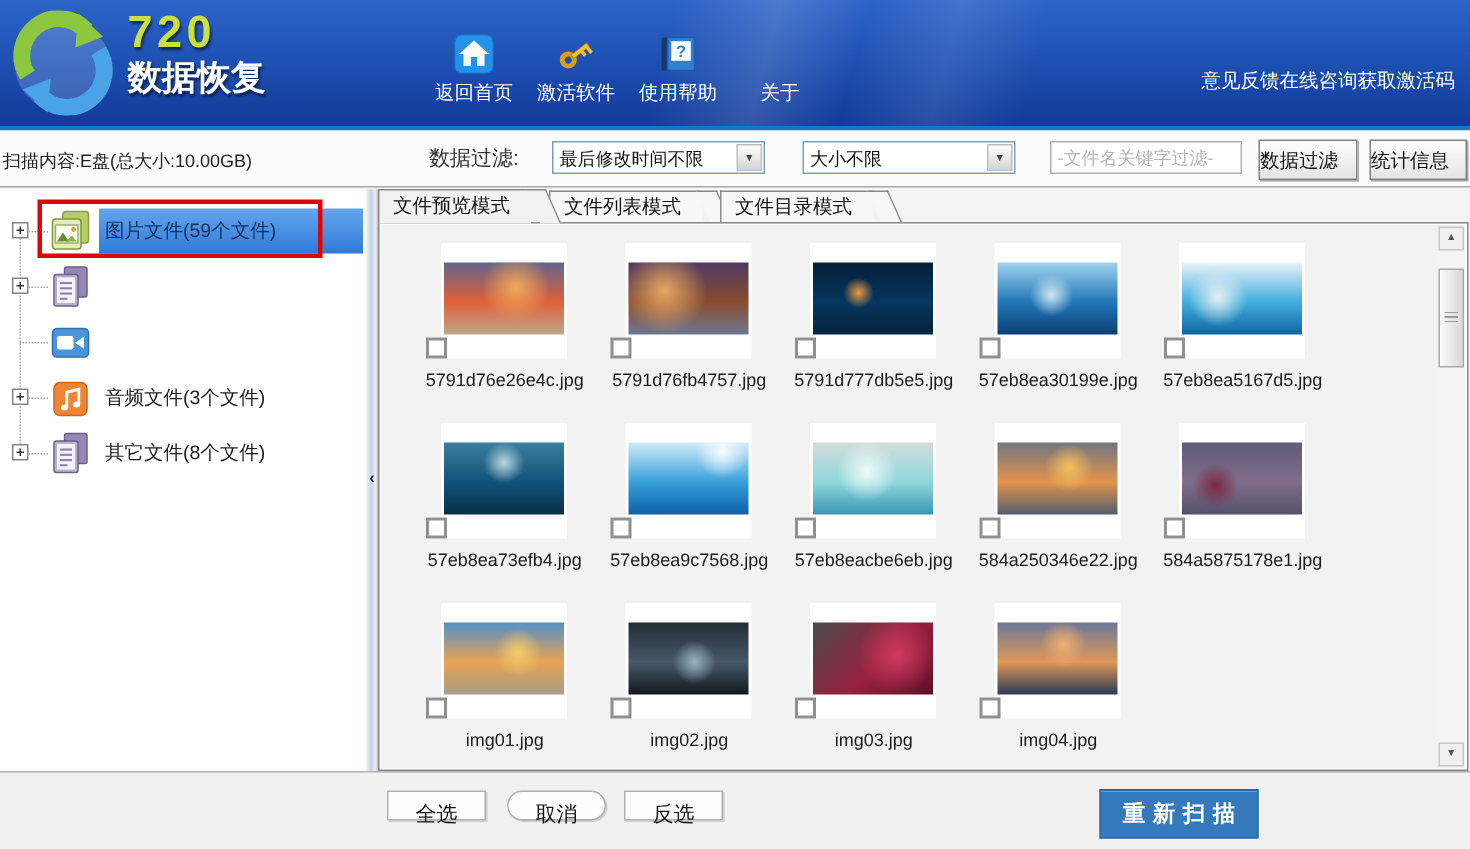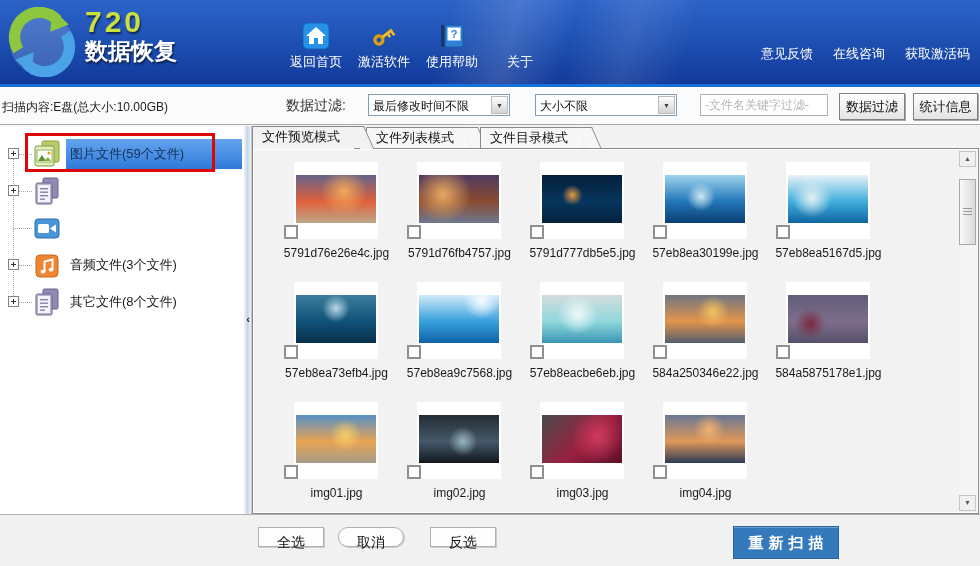--- a/index.html
+++ b/index.html
@@ -17,21 +17,21 @@
   .logo-text { position:absolute; left:85px; top:6px; }
   .logo-720 { font-size:30px; font-weight:bold; color:#cbdf3e; letter-spacing:3px;
               text-shadow:1px 2px 2px rgba(0,0,0,.55); line-height:32px; }
   .logo-name { font-size:23px; font-weight:bold; color:#fff;
                text-shadow:1px 2px 2px rgba(0,0,0,.55); line-height:26px; }
   .toolbar { position:absolute; left:286px; top:23px; display:flex; gap:8px; }
   .tb-item { width:60px; display:flex; flex-direction:column; align-items:center; gap:4px; cursor:pointer; }
   .tb-icon { width:26px; height:26px; }
   .tb-icon svg { width:26px; height:26px; display:block; }
   .tb-label { font-size:13px; color:#fff; white-space:nowrap; }
-  .links { position:absolute; right:10px; top:45px; display:flex; gap:20px; }
+  .links { position:absolute; right:10px; top:45px; display:flex; }
   .link { font-size:13px; color:#fff; white-space:nowrap; cursor:pointer; }
 
   
   .filterbar { position:absolute; left:0; top:87px; right:0; height:38px;
                background:#fbfbfb; border-bottom:1px solid #a8a8a8; box-sizing:border-box; }
   .scan-info { position:absolute; left:2px; top:12px; font-size:12px; color:#222; }
   .flt-label { position:absolute; left:286px; top:10px; font-size:14px; color:#333; }
   .select { position:absolute; top:7px; height:22px; background:#fff; border:1px solid #7f9db9;
             box-sizing:border-box; font-size:12px; color:#111; padding:3px 20px 0 4px;
             white-space:nowrap; overflow:hidden; cursor:default; }
@@ -40,21 +40,21 @@
   .sel-arrow { position:absolute; right:1px; top:1px; bottom:1px; width:17px;
                background:linear-gradient(180deg,#fefefe,#d4d4d4); border:1px solid #bcbcbc;
                box-sizing:border-box; text-align:center; font-size:7px; line-height:17px; color:#444; }
   .keyword { position:absolute; left:700px; top:7px; width:128px; height:22px; box-sizing:border-box;
              border:1px solid #b0b0b0; font-size:12px; padding:0 4px; color:#333; background:#fff;
              font-family:inherit; }
   .keyword::placeholder { color:#b5b5b5; }
   .btn3d { position:absolute; top:6px; height:27px; box-sizing:border-box;
            background:linear-gradient(180deg,#fefefe,#e4e4e4); border:1px solid #808080;
            box-shadow:1px 1px 0 rgba(110,110,110,.6); font-size:13px; color:#111;
-           text-align:center; line-height:25px; cursor:pointer; }
+           text-align:left; line-height:25px; cursor:pointer; }
   .btn-filter { left:839px; width:66px; }
   .btn-stats  { left:913px; width:65px; }
 
   
   .sidebar { position:absolute; left:0; top:126px; width:244px; height:388px; background:#fff; }
   .tree { position:absolute; inset:0; padding-top:9px; }
   .tree-lines { position:absolute; left:13px; top:27px; height:149px; border-left:1px dotted #a8a8a8; }
   .tree-item { position:relative; height:37px; display:flex; align-items:center; cursor:pointer; }
   .h-dots { position:absolute; left:13px; width:19px; top:50%; border-top:1px dotted #a8a8a8; }
   .expander { position:absolute; left:8px; top:50%; margin-top:-6px; width:11px; height:11px;
@@ -116,21 +116,21 @@
               box-sizing:border-box; cursor:pointer; }
   .vs-grip { position:absolute; left:3px; right:3px; top:50%; margin-top:-4px; height:7px;
              background:repeating-linear-gradient(180deg,#9a9a9a 0 1px,transparent 1px 3px); }
 
   
   .footer { position:absolute; left:0; right:0; top:514px; height:52px; background:#f1f1f1;
             border-top:1px solid #b0b0b0; box-sizing:border-box; }
   .btn-flat { position:absolute; top:12px; width:66px; height:20px; box-sizing:border-box;
               background:#fdfdfd; border:1px solid #b0b0b0; box-shadow:1px 1px 0 #cccccc;
               font-size:14px; color:#111; text-align:center; line-height:28px; cursor:pointer; }
-  .btn-all { left:258px; } .btn-cancel { left:338px;border-radius:13px; } .btn-invert { left:430px; }
+  .btn-all { left:258px; } .btn-cancel { left:338px;border-radius:13px; } .btn-invert { left:416px; }
   .btn-blue { position:absolute; top:11px; width:106px; height:33px; box-sizing:border-box;
               background:#3579bd; border:1px solid #2b649f; box-shadow:inset 0 1px 0 rgba(255,255,255,.28);
               color:#fff; font-size:15px; font-weight:bold; letter-spacing:5px; padding-left:5px;
               text-align:center; line-height:31px; cursor:pointer; }
   .btn-rescan { left:733px; } .btn-recover { left:863px; }
 </style>
 </head>
 <body>
 
 <div class="app">

